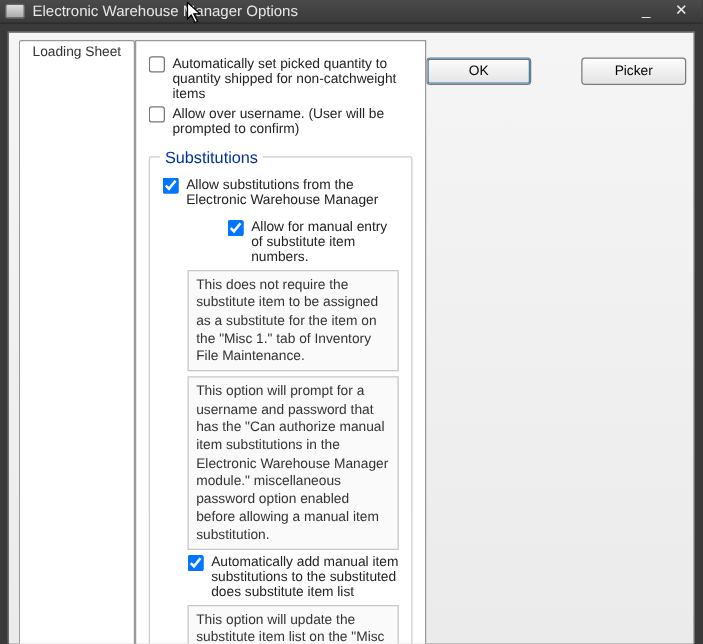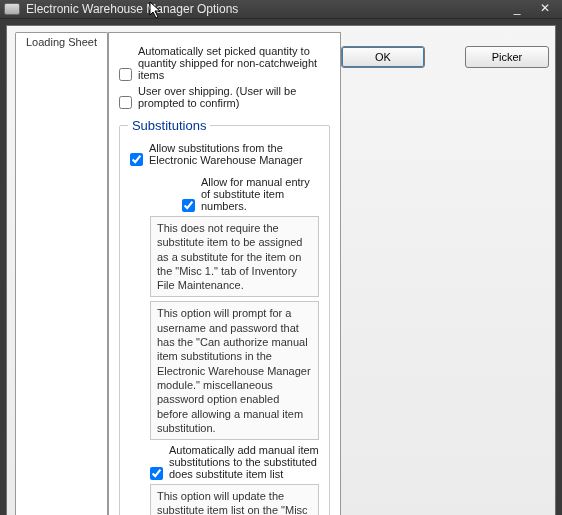--- a/index.html
+++ b/index.html
@@ -76,21 +76,21 @@
   }
   .tabpage {
     flex: 1;
     background: #fff;
     border: 1px solid #999;
     padding: 12px 10px 10px 10px;
     position: relative;
   }
   .chkrow {
     display: flex;
-    align-items: flex-end;
+    align-items: flex-start;
     margin: 0 0 4px 0;
     color: #222;
   }
   .chkrow input[type=checkbox] {
     margin: 0 6px 0 0;
     width: 13px;
     height: 13px;
   }
   .fieldset {
     border: 1px solid #ccc;
@@ -166,21 +166,21 @@
 
     <div class="tabpage">
 
       <label class="chkrow">
         <input type="checkbox" style="">
         <span>Automatically set picked quantity to quantity shipped for non-catchweight items</span>
       </label>
 
       <label class="chkrow">
         <input type="checkbox" style="">
-        <span>User over shipping. (User will be prompted to confirm)</span>
+        <span>Allow over username. (User will be prompted to confirm)</span>
       </label>
 
 
       <div class="fieldset">
         <div class="legend">Substitutions</div>
 
         <label class="chkrow">
           <input type="checkbox" checked="" style="">
           <span>Allow substitutions from the Electronic Warehouse Manager</span>
         </label>

